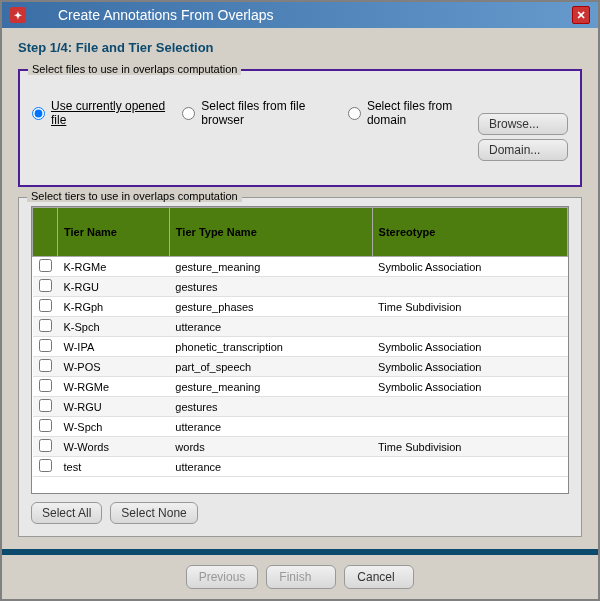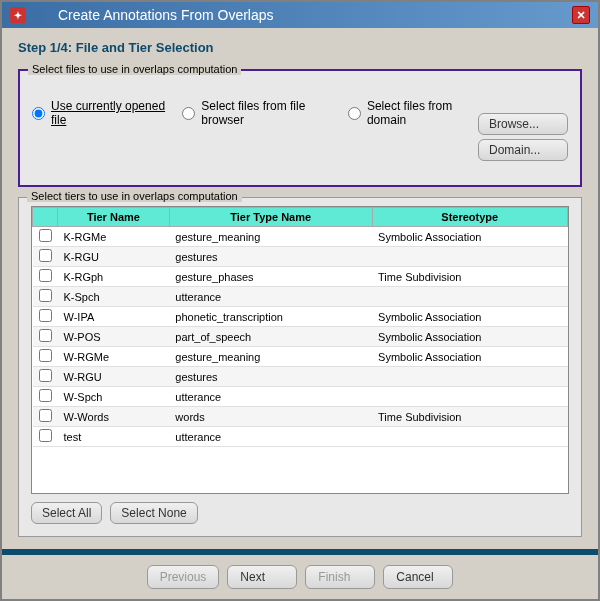--- a/index.html
+++ b/index.html
@@ -169,26 +169,26 @@
       border: 1px solid #888;
       background: white;
       flex: 1;
       overflow-y: auto;
     }
     .tier-table {
       width: 100%;
       border-collapse: collapse;
     }
     .tier-table th {
-      background: #5eead4;
+      background: #4d7c0f;
       border: 1px solid #aaa;
-      padding: 3px 6px;
+      padding: 18px 6px;
       font-size: 11px;
       font-weight: bold;
-      text-align: center;
+      text-align: left;
     }
     .tier-table td {
       border-bottom: 1px solid #e0e0e0;
       padding: 2px 6px;
       font-size: 11px;
       vertical-align: middle;
     }
     .tier-table tr:nth-child(even) td {
       background: #f5f5f5;
     }
@@ -342,17 +342,16 @@
         <div class="select-buttons">
           <button class="btn">Select All</button>
           <button class="btn">Select None</button>
         </div>
       </div>
     </div>
   </div>
 
   <div class="bottom-bar">
     <button class="btn btn-nav" disabled="">Previous</button>
-    <button class="btn btn-nav">Next</button>
     <button class="btn btn-nav" disabled="">Finish</button>
     <button class="btn btn-nav">Cancel</button>
   </div>
 </div>
 
 </body></html>

